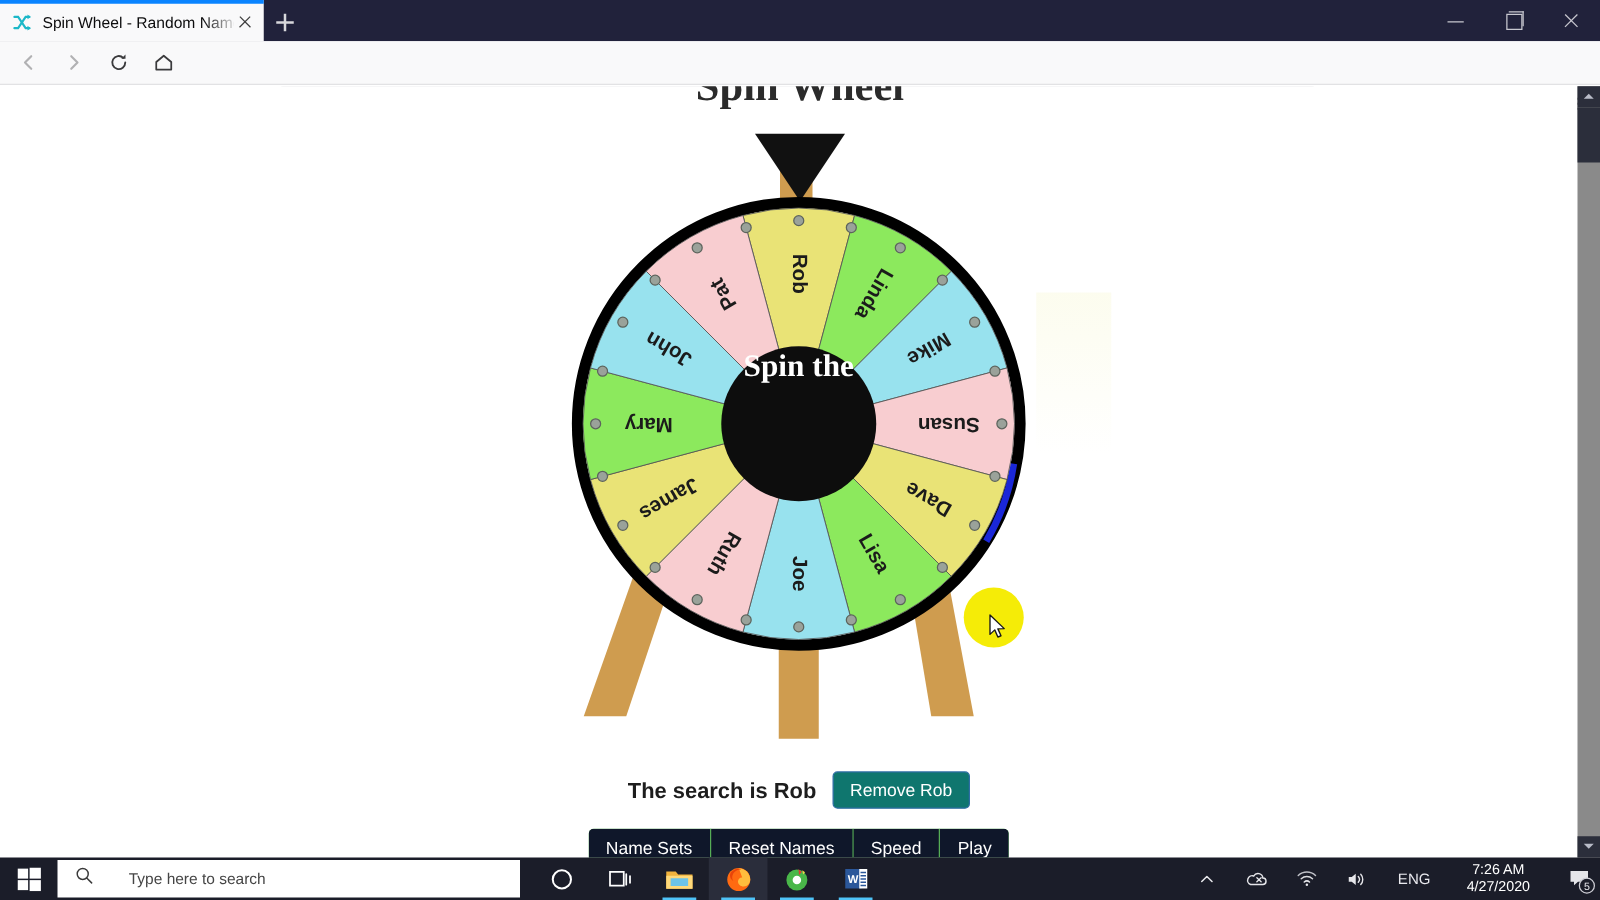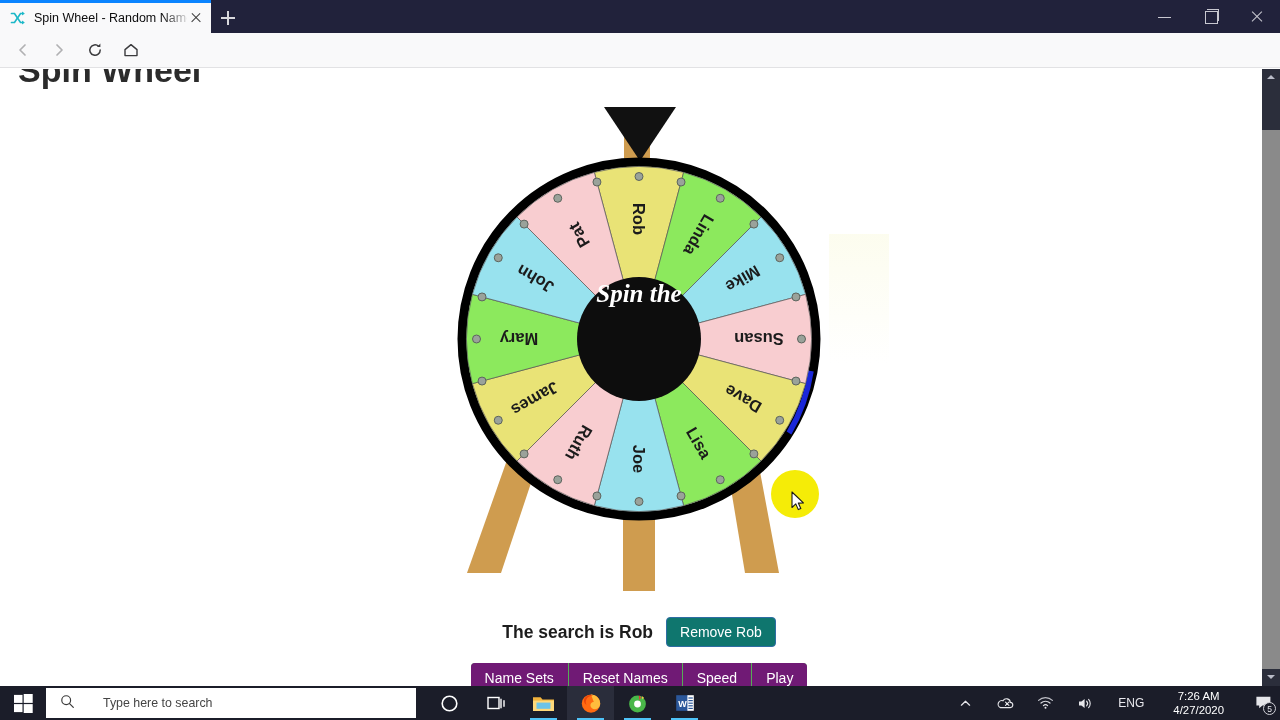--- a/index.html
+++ b/index.html
@@ -77,41 +77,41 @@
   .tbicon { width:30px; height:28px; display:flex; align-items:center; justify-content:center; position:relative; }
   .badge-dot { position:absolute; right:6px; top:4px; width:5px; height:5px; border-radius:50%; background:#00c8d7; }
   .tb-sep { width:1px; height:18px; background:#d7d7db; margin:0 5px; }
 
   
   .viewport {
     position:absolute; left:0; top:69px; width:1262px; height:617px;
     background:#fff; overflow:hidden;
   }
   .page-heading {
-    position:absolute; left:0; top:-18px; width:1262px; text-align:left;
-    font-family:Liberation Sans, sans-serif; font-size:34px; font-weight:700; color:#2b2b2b;
+    position:absolute; left:0; top:-18px; width:1262px; text-align:center;
+    font-family:Liberation Serif, serif; font-size:34px; font-weight:700; color:#2b2b2b;
     padding-left:18px;
   }
 
   
   .scrollbar { position:absolute; right:0; top:69px; width:18px; height:617px; background:#8a8a8a; }
   .sb-btn-up { position:absolute; left:0; top:0; width:18px; height:17px; background:#2b2e3b; }
   .sb-btn-dn { position:absolute; left:0; bottom:0; width:18px; height:17px; background:#2b2e3b; }
   .sb-arrow { position:absolute; left:5px; width:0; height:0; border-left:4px solid transparent; border-right:4px solid transparent; }
   .sb-btn-up .sb-arrow { top:6px; border-bottom:4.5px solid #b9bcc8; }
   .sb-btn-dn .sb-arrow { top:6px; border-top:4.5px solid #b9bcc8; }
   .sb-thumb { position:absolute; left:0; top:17px; width:18px; height:44px; background:#2b2e3b; }
 
   
   .wheel-stage { position:absolute; left:449px; top:30px; width:380px; height:505px; }
   .wheel-svg { position:absolute; left:0; top:0; }
 
   .hub-text {
     position:absolute; left:125px; top:182px; width:130px; text-align:center;
-    color:#fff; font-family:"Liberation Serif", serif; font-style:italic; font-weight:700;
+    color:#fff; font-family:"Liberation Serif", serif; font-weight:700;
     line-height:1.0; pointer-events:none;
   }
   .hub-l1 { font-size:25px; letter-spacing:0px; }
   .hub-l2 { font-size:33px; letter-spacing:0px; margin-top:2px; }
 
   
   .ghost { position:absolute; left:380px; top:135px; width:60px; height:130px;
            background:linear-gradient(180deg, rgba(250,250,225,0.55), rgba(255,255,255,0)); }
 
   
@@ -128,21 +128,21 @@
     background:#0f766e; color:#fff; border:1px solid #2e6da4; border-radius:4px;
     font-size:14px; padding:7px 13px; font-family:"Liberation Sans", sans-serif; line-height:1;
   }
 
   .menu-row {
     position:absolute; left:449px; top:594px; width:380px;
     display:flex; align-items:stretch; justify-content:center;
   }
   .menu-group { display:flex; background:#5cb85c; border-radius:4px; overflow:hidden; }
   .menu-btn {
-    background:#701a75; color:#fff; border:none; font-size:14px;
+    background:#0f172a; color:#fff; border:none; font-size:14px;
     padding:8px 14px; font-family:"Liberation Sans", sans-serif; line-height:1.1;
     border-right:1px solid #56ad56;
     text-align:center;
   }
   .menu-btn:last-child { border-right:none; }
 
   
   .taskbar { position:absolute; left:0; bottom:0; width:1280px; height:34px; background:#1b1d29; display:flex; align-items:center; }
   .tb-start { width:46px; height:34px; display:flex; align-items:center; justify-content:center; }
   .tb-search {

